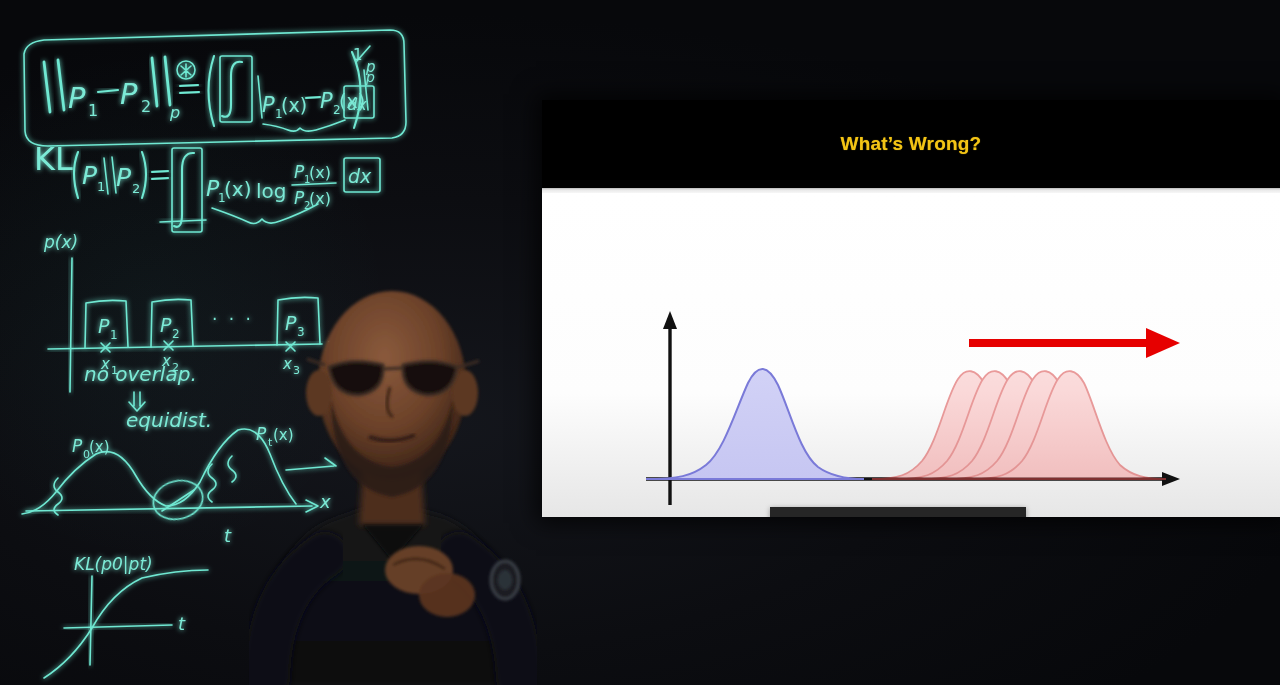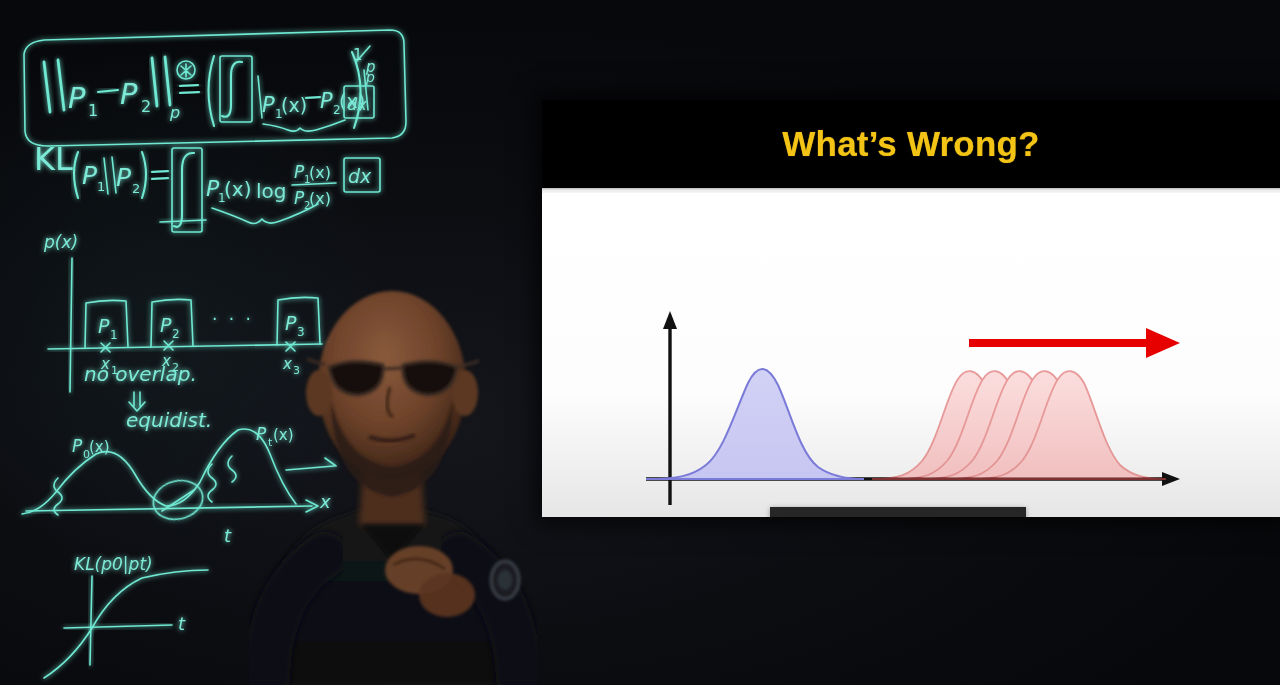--- a/index.html
+++ b/index.html
@@ -72,21 +72,21 @@
   }
   .slide-titlebar {
     position: absolute;
     left: 0; top: 0;
     width: 100%; height: 88px;
     background: #000000;
     display: flex; align-items: center; justify-content: center;
   }
   .slide-title {
     color: #f3c415;
-    font-size: 35px;
+    font-size: 19px;
     font-weight: bold;
     letter-spacing: 0.2px;
     text-shadow: 0 0 1px rgba(243,196,21,0.6);
   }
   .slide-divider {
     position: absolute;
     left: 0; top: 88px;
     width: 100%; height: 5px;
     background: linear-gradient(#b9b9b9 0%, #e9e9e9 40%, #f7f7f7 100%);
   }

